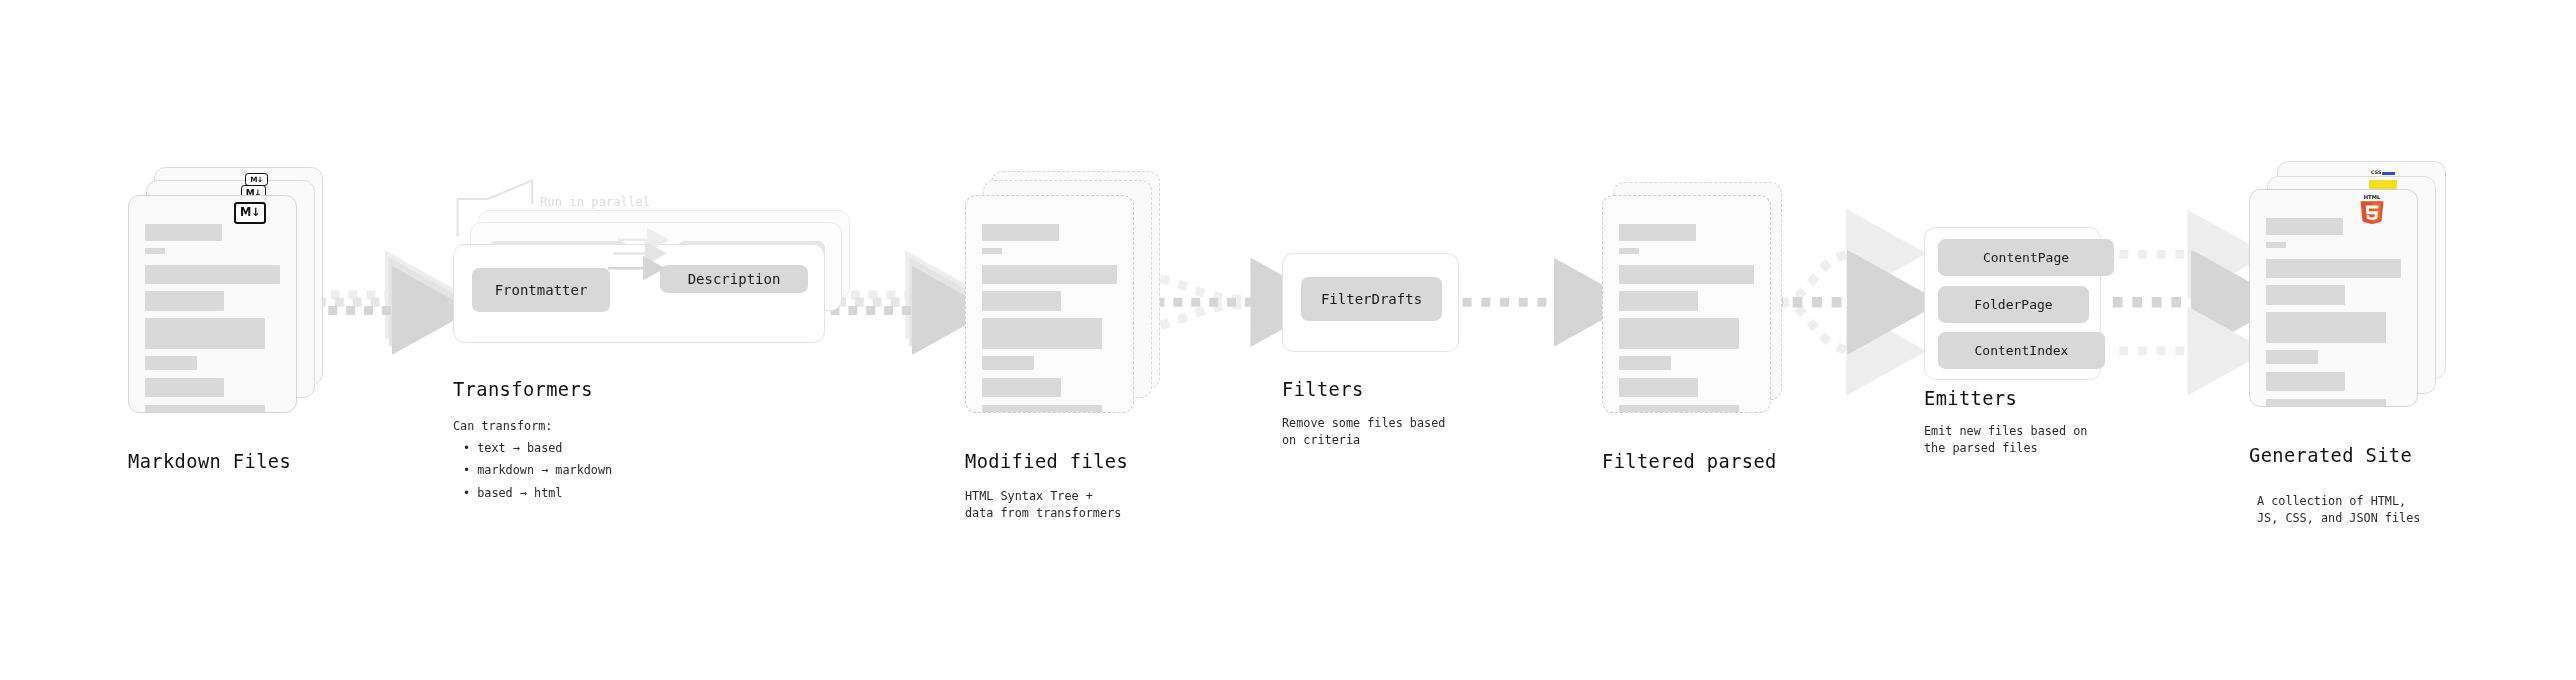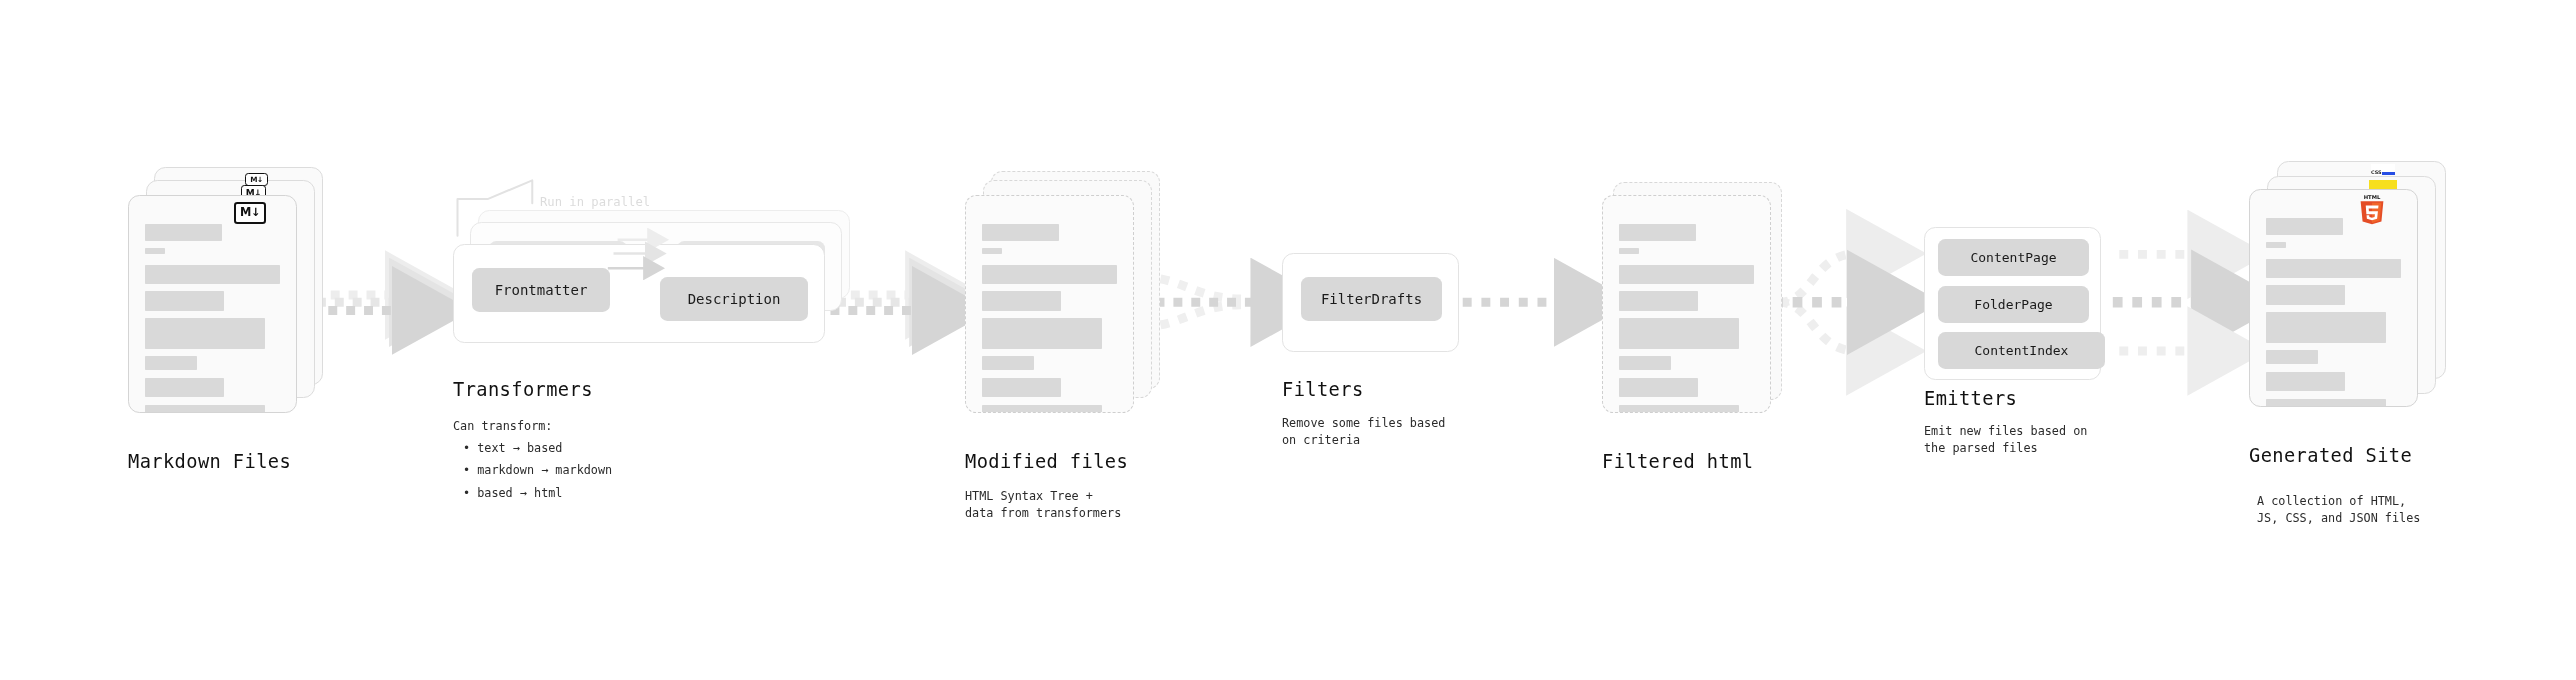--- a/index.html
+++ b/index.html
@@ -215,21 +215,21 @@
       <div class="pill ghost2" style="left:206px;top:18px;width:148px;height:44px;">.</div>
     </div>
 
     <div class="panel g2" style="left:470px;top:222px;width:372px;height:89px;">
       <div class="pill ghost1" style="left:18px;top:18px;width:138px;height:44px;">.</div>
       <div class="pill ghost1" style="left:206px;top:18px;width:148px;height:44px;">.</div>
     </div>
 
     <div class="panel" style="left:453px;top:244px;width:372px;height:99px;">
       <div class="pill" style="left:18px;top:23px;width:138px;height:44px;">Frontmatter</div>
-      <div class="pill" style="left:206px;top:32px;width:148px;height:44px;">Description</div>
+      <div class="pill" style="left:206px;top:20px;width:148px;height:28px;">Description</div>
     </div>
 
     <svg class="ov" style="pointer-events:none;" viewBox="0 0 3170 838">
       <line x1="760" y1="295" x2="800" y2="295" stroke="#ebebeb" stroke-width="3" marker-end="url(#ahl)"></line>
       <line x1="755" y1="312" x2="797" y2="312" stroke="#e4e4e4" stroke-width="3" marker-end="url(#ahm)"></line>
       <line x1="748" y1="330" x2="795" y2="330" stroke="#d5d5d5" stroke-width="3" marker-end="url(#ah)"></line>
     </svg>
 
     <div class="paranote" style="left:540px;top:195px;">Run in parallel</div>
 
@@ -281,26 +281,26 @@
         <div class="bar b-sub"></div>
         <div class="bar b-1"></div>
         <div class="bar b-2"></div>
         <div class="bar b-3"></div>
         <div class="bar b-4"></div>
         <div class="bar b-5"></div>
         <div class="bar b-6"></div>
       </div>
     </div>
 
-    <div class="title" style="left:1602px;top:451px;">Filtered html</div>
+    <div class="title" style="left:1602px;top:451px;">Filtered parsed</div>
   </div>
 
   <div class="node">
     <div class="panel" style="left:1924px;top:227px;width:177px;height:153px;">
-      <div class="pill" style="left:13px;top:11.4px;width:151px;height:37px;font-size:13px;">ContentPage</div>
+      <div class="pill" style="left:13px;top:11.4px;width:176px;height:37px;font-size:13px;">ContentPage</div>
       <div class="pill" style="left:13px;top:58px;width:151px;height:37px;font-size:13px;">FolderPage</div>
       <div class="pill" style="left:13px;top:104px;width:167px;height:37px;font-size:13px;">ContentIndex</div>
     </div>
 
     <div class="title" style="left:1924px;top:388px;">Emitters</div>
     <div class="subtitle" style="left:1924px;top:423px;">Emit new files based on
 the parsed files</div>
   </div>
 
   <div class="node">

